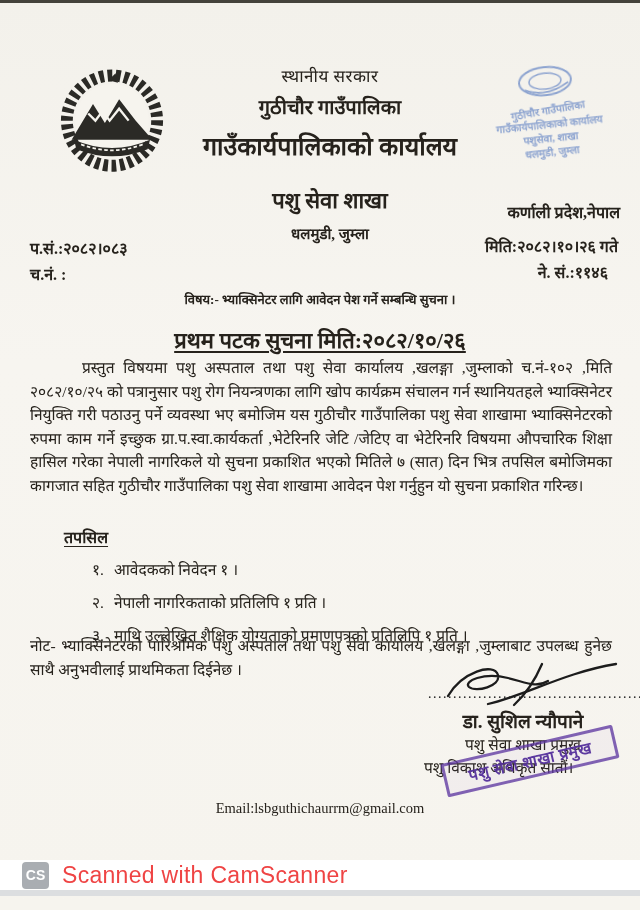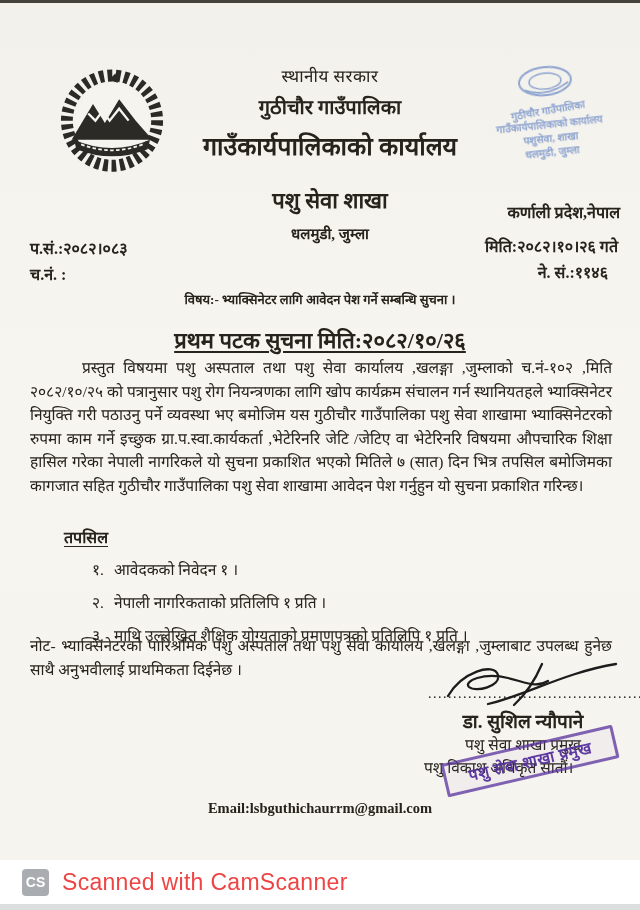--- a/index.html
+++ b/index.html
@@ -70,22 +70,22 @@
               font-size:15.5px; padding-left:14px; }
   .purple-stamp {
     position:absolute; left:442px; top:744px; width:176px; transform:rotate(-13deg);
     border:3px solid rgba(92,53,160,.8); border-radius:2px; padding:3px 6px;
     color:#55309c; font-weight:bold; font-size:16px; text-align:center;
     letter-spacing:.5px; background:rgba(150,120,205,.06); opacity:.95; white-space:nowrap;
   }
 
   
   .email-line { position:absolute; left:40px; top:800px; width:560px; text-align:center;
-              font-size:14.5px; font-weight:700; }
-  .scan-footer { position:absolute; left:0; right:0; top:860px; height:50px; background:#ffffff;
+              font-size:14.5px; font-weight:400; }
+  .scan-footer { position:absolute; left:0; right:0; top:860px; height:36px; background:#ffffff;
               display:flex; align-items:center; gap:13px; padding-left:22px;
               border-bottom:6px solid #dcdee0;
               font-family:"Liberation Sans","DejaVu Sans",sans-serif; }
   .cs-badge { width:27px; height:27px; background:#a9adb2; border-radius:4px; color:#ffffff;
               font-weight:bold; font-size:14px; display:flex; align-items:center; justify-content:center;
               font-family:"Liberation Sans","DejaVu Sans",sans-serif; }
   .cs-text { color:#ef4444; font-size:23px; letter-spacing:.3px; }
 </style>
 </head>
 <body>

